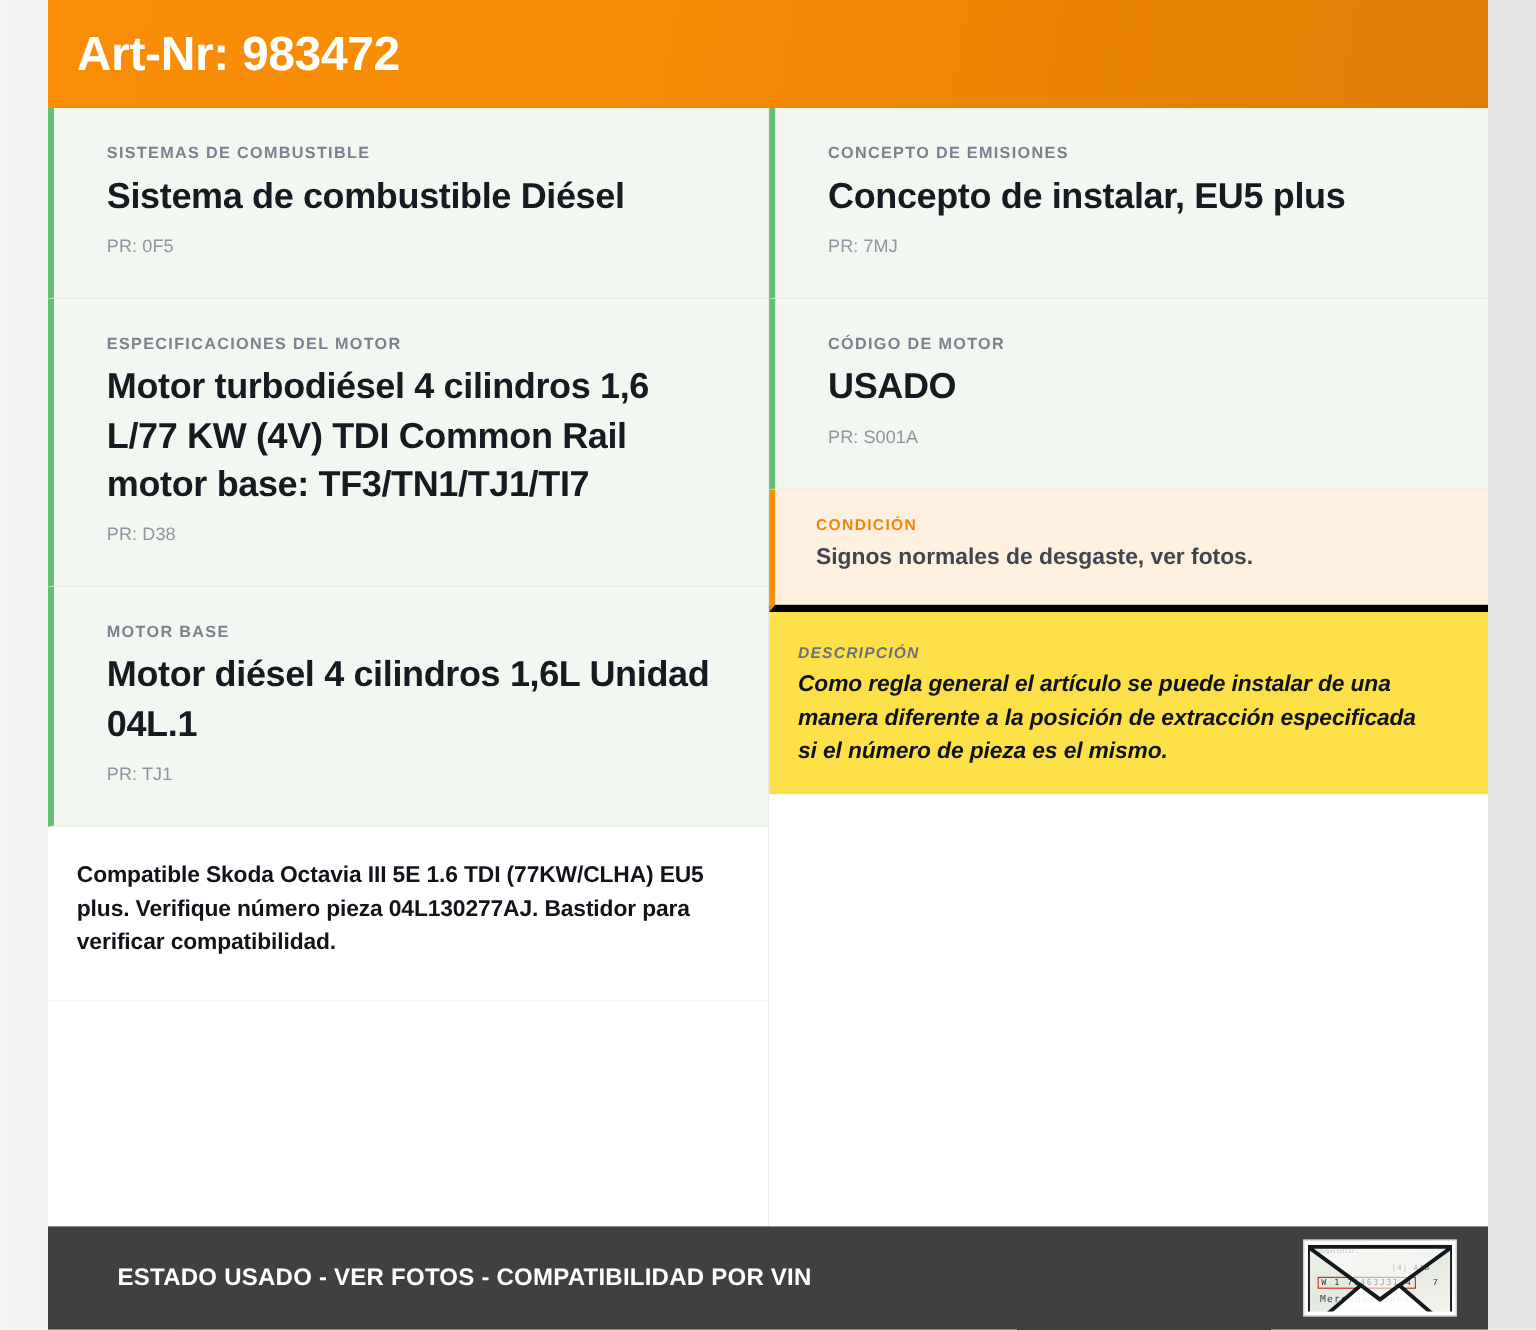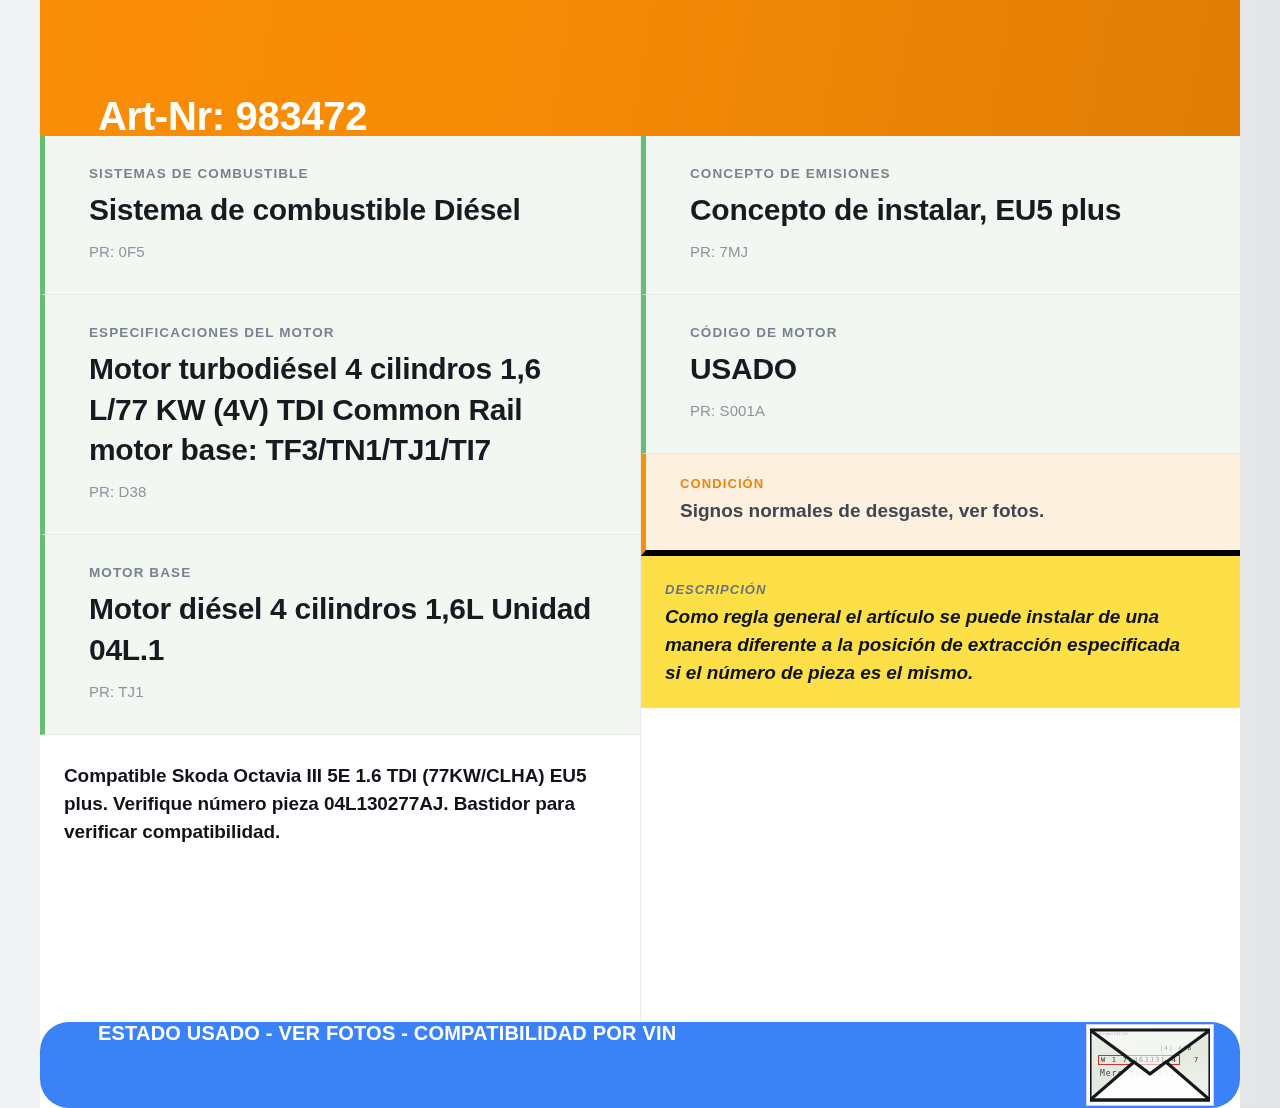--- a/index.html
+++ b/index.html
@@ -17,25 +17,25 @@
     top: 0;
     width: 1200px;
     height: 1108px;
     background: #ffffff;
     display: flex;
     flex-direction: column;
   }
 
   
   .header {
-    height: 136px;
+    height: 90px;
     background: linear-gradient(100deg, #f98d07 0%, #f68b06 40%, #e07d05 100%);
     display: flex;
-    align-items: flex-end;
-    padding: 0 0 0 58px;
+    align-items: center;
+    padding: 0 0 0 24px;
     flex: 0 0 auto;
   }
   .header-title {
     color: #ffffff;
     font-size: 40px;
     font-weight: bold;
     letter-spacing: -0.3px;
     line-height: 1;
   }
 
@@ -147,41 +147,41 @@
     color: #10141a;
     line-height: 1.48;
     letter-spacing: -0.1px;
   }
   .filler { flex: 1 1 auto; background: #ffffff; }
 
   
   .footer {
     flex: 0 0 auto;
     height: 86px;
-    background: #3b82f6;
-    display: flex;
+    background: #404040;
+    display: flex;
+    align-items: center;
     padding: 0 0 0 58px;
     position: relative;
-    border-radius: 29px;
   }
   .footer-text {
     color: #ffffff;
     font-size: 20px;
     font-weight: bold;
     letter-spacing: 0.2px;
   }
 
   
   .thumb {
     position: absolute;
     right: 26px;
     top: 50%;
     transform: translateY(-50%);
     width: 128px;
-    height: 82px;
+    height: 64px;
     background: #ffffff;
     border: 1px solid #cfd3d6;
     padding: 3px;
   }
   .thumb-inner {
     position: relative;
     width: 100%;
     height: 100%;
     background: linear-gradient(160deg, #eef1ea 0%, #e3e9df 45%, #f2f3ee 100%);
     overflow: hidden;

